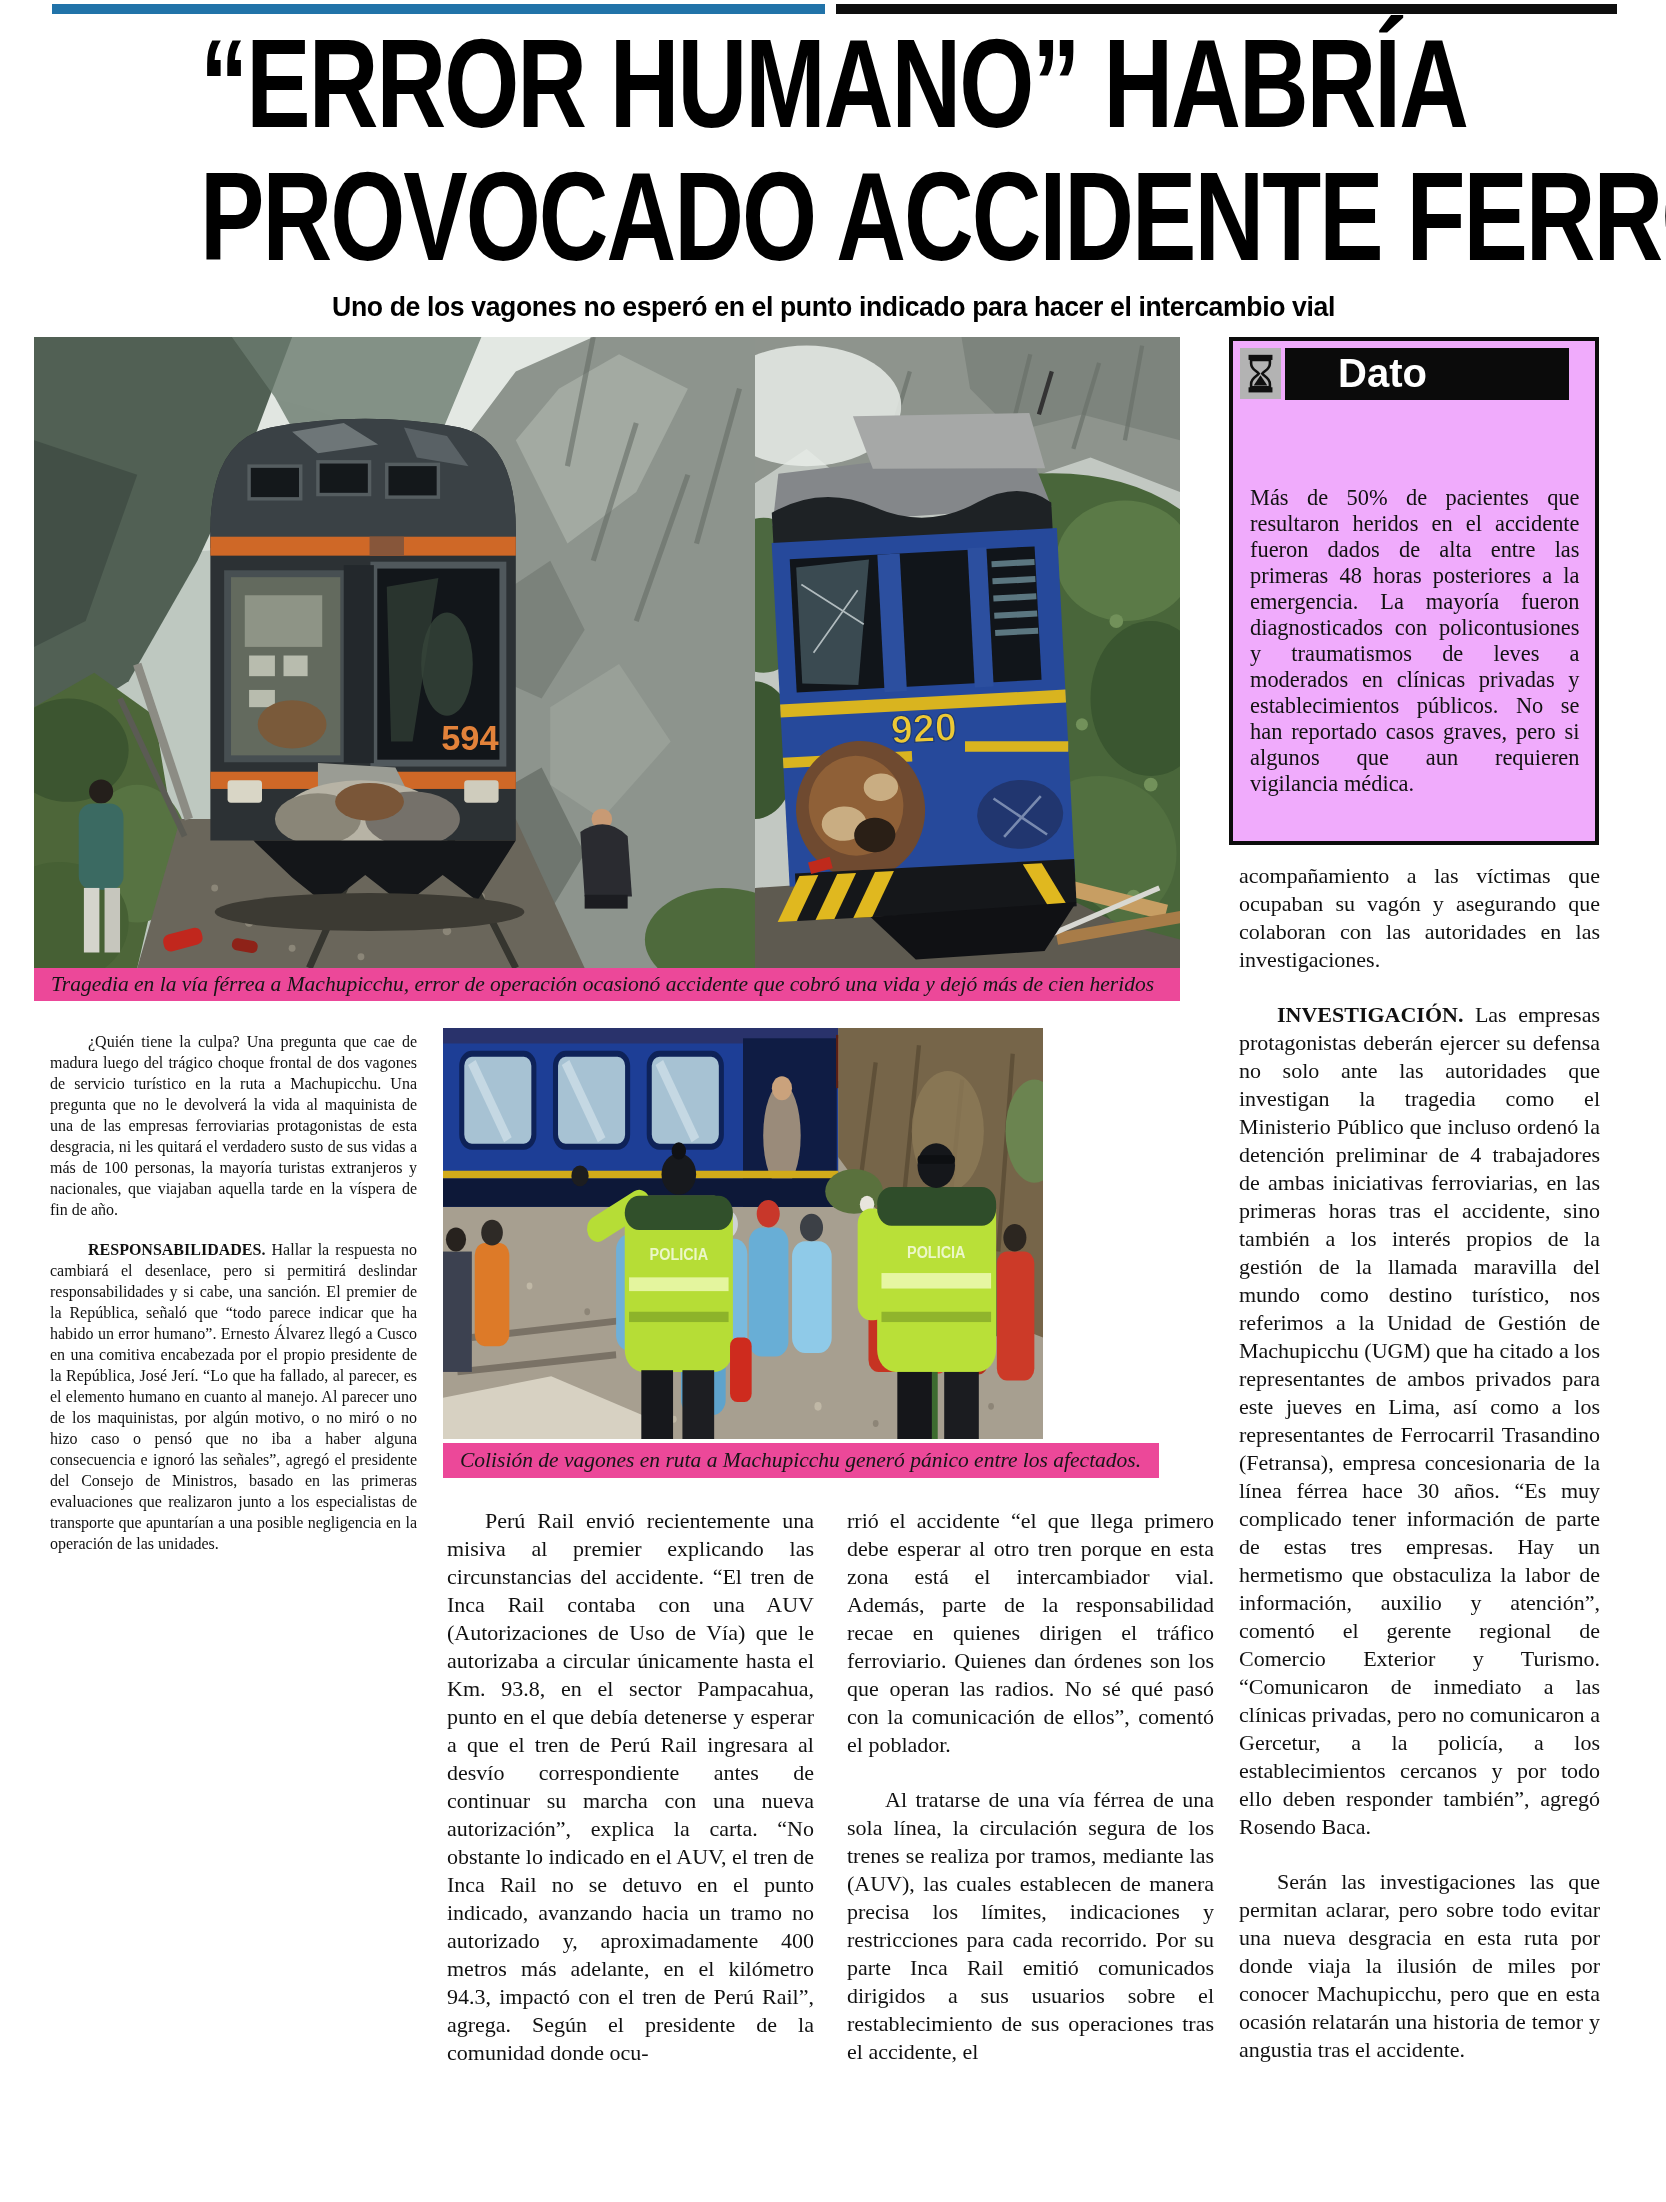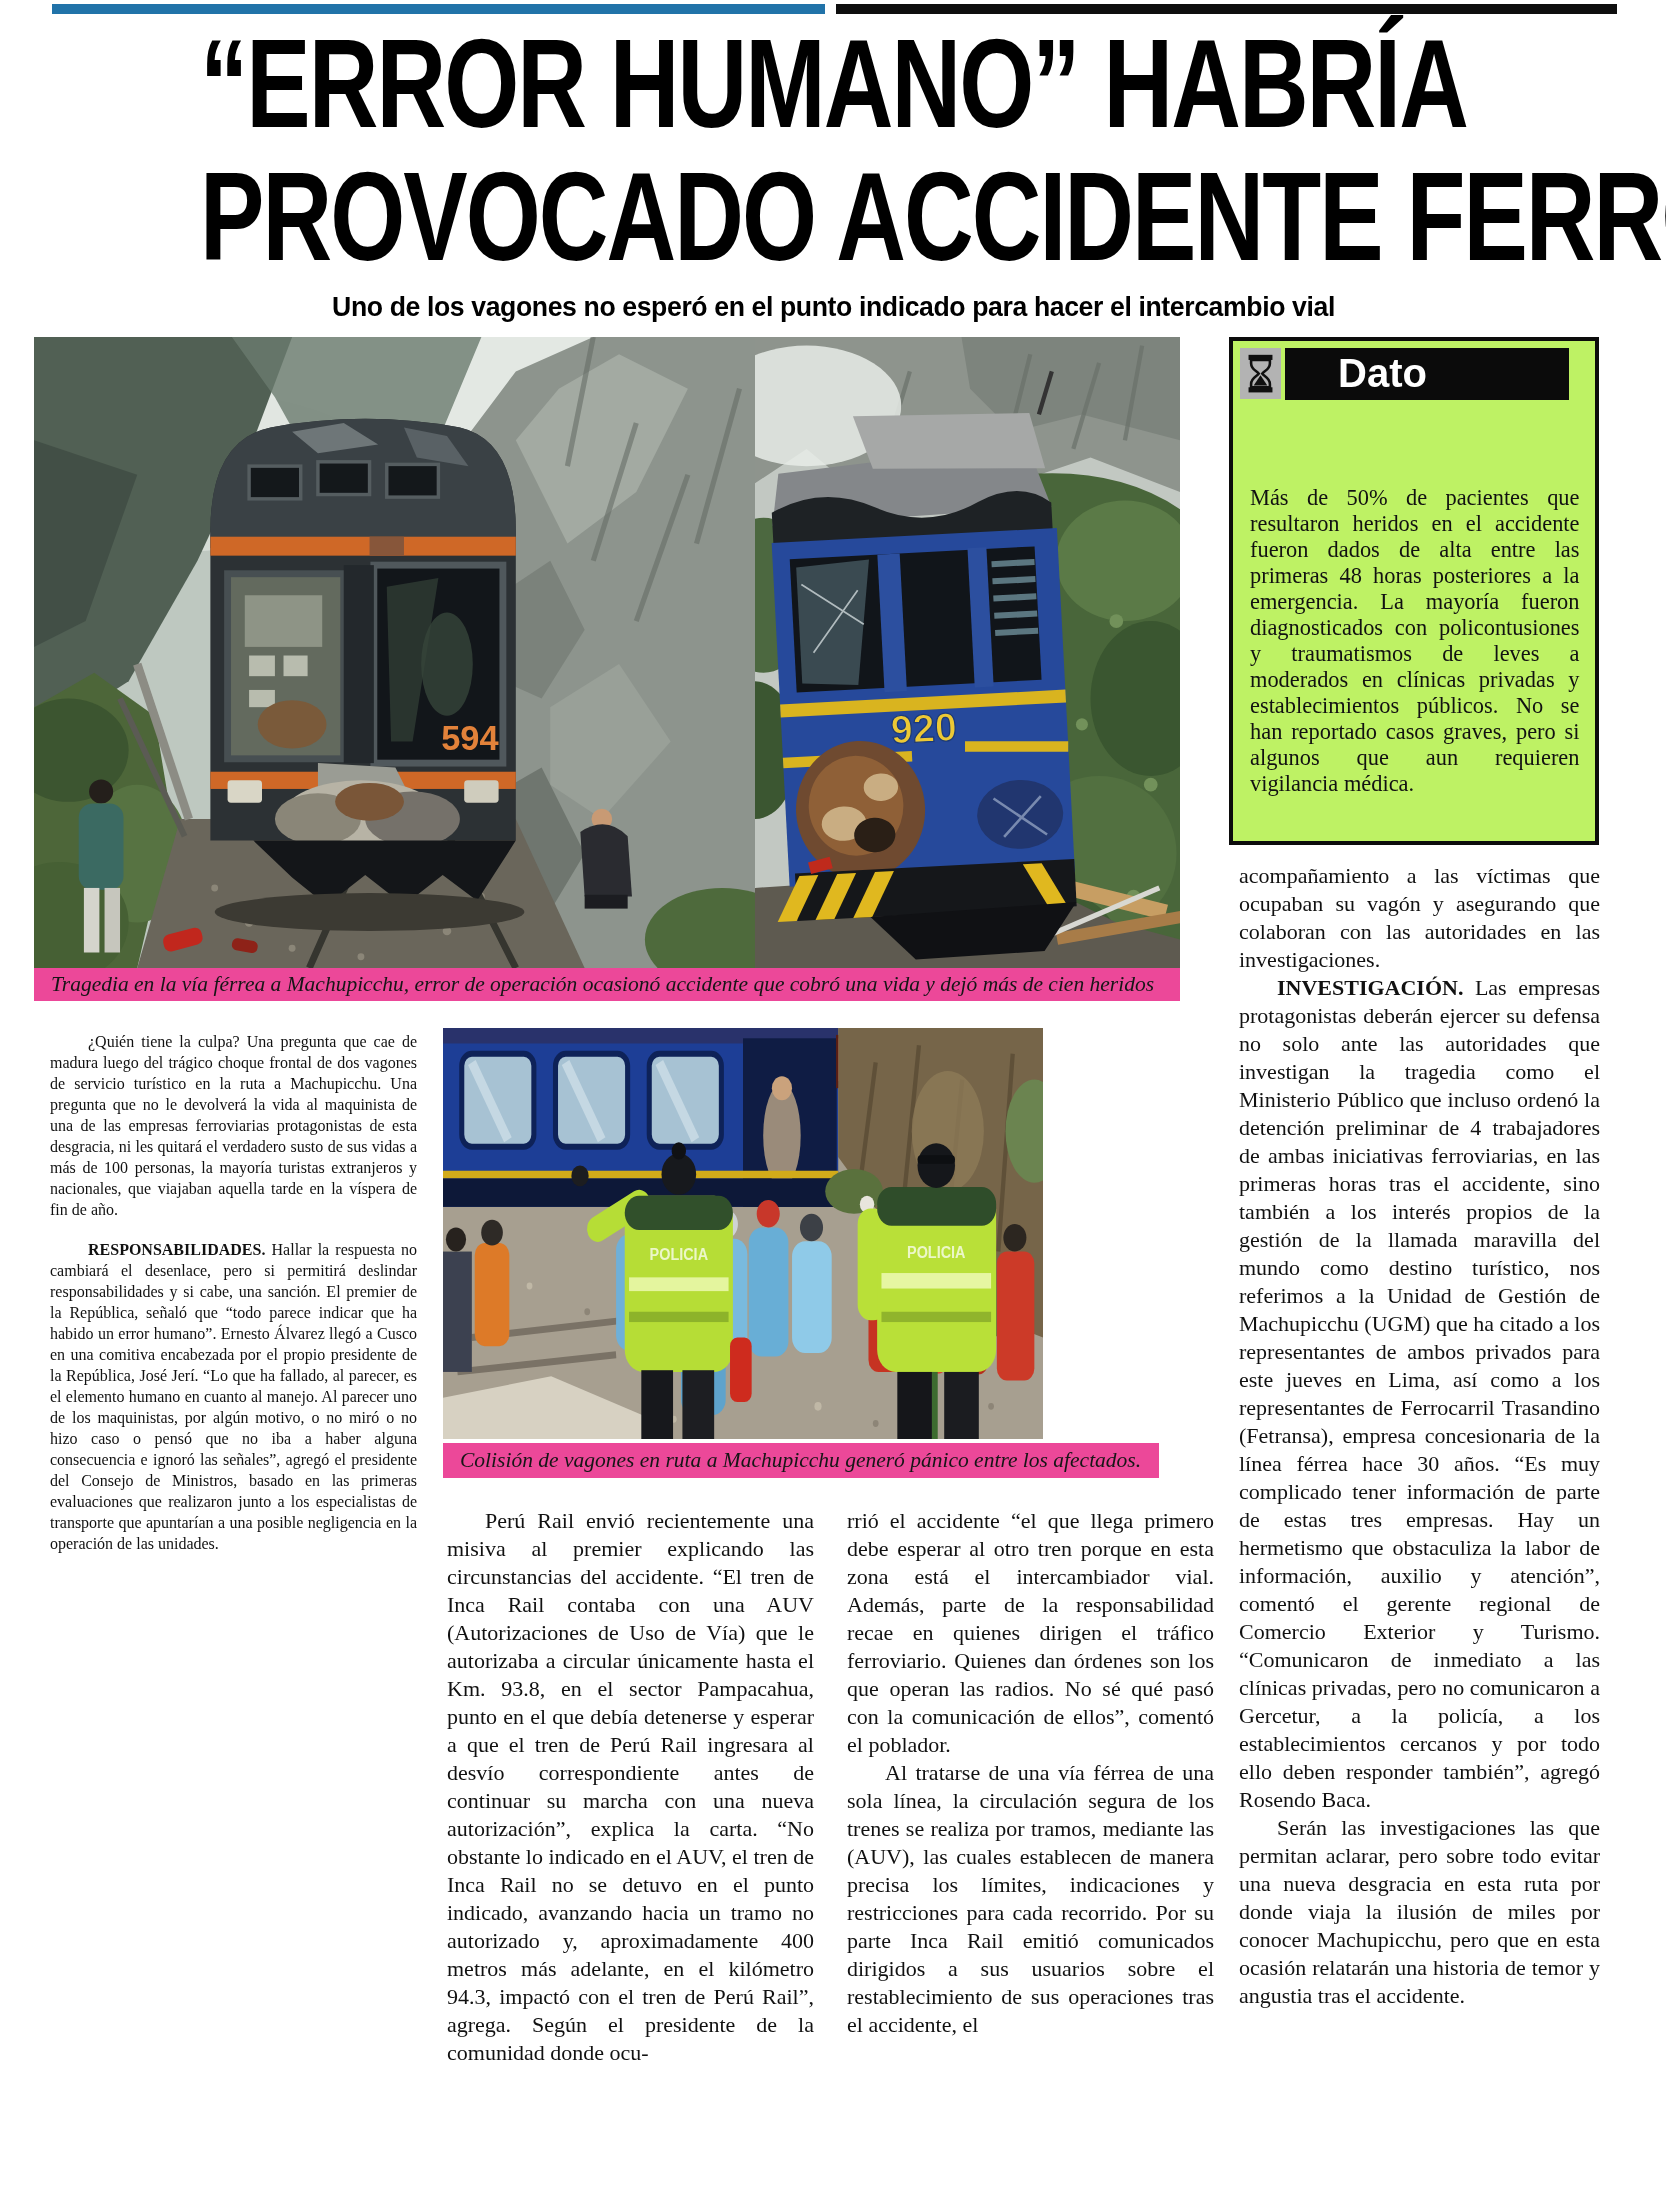--- a/index.html
+++ b/index.html
@@ -22,34 +22,34 @@
   .photo svg{display:block;width:100%;height:100%;}
   #photoL{left:34px;top:337px;width:721px;height:631px;}
   #photoR{left:755px;top:337px;width:425px;height:631px;}
   #photoM{left:443px;top:1028px;width:600px;height:411px;}
   .cap{background:#ec4899;font-style:italic;font-size:21.5px;color:#161616;
        font-family:"Liberation Serif",serif;box-sizing:border-box;padding:0 17px;}
   #cap1{left:34px;top:968px;width:1146px;height:33px;line-height:33px;}
   #cap2{left:443px;top:1443px;width:716px;height:35px;line-height:35px;}
   
   .dato{left:1229px;top:337px;width:370px;height:508px;border:4.3px solid #0c0c0c;
-        background:#bef264;box-sizing:border-box;}
+        background:#f0abfc;box-sizing:border-box;}
   .dato-icon{position:absolute;left:6.9px;top:6.9px;width:41px;height:52px;}
   .dato-bar{position:absolute;left:52px;top:6.9px;width:284px;height:52px;background:#0b0b0b;
             color:#fff;font-family:"Liberation Sans",sans-serif;font-weight:700;
             font-size:40px;line-height:50px;padding-left:53px;box-sizing:border-box;}
   .dato-body{position:absolute;left:17px;right:15.5px;top:100px;font-size:22.4px;line-height:26px;
              text-align:justify;margin-top:44px;}
   
   .col{position:absolute;text-align:justify;}
   .col p{margin:0;}
   #col1{left:50px;top:1031px;width:367px;font-size:16px;line-height:21px;}
   #col1 p + p{margin-top:19px;}
   .bodycol{font-size:22px;line-height:28px;}
-  .bodycol p + p{}
+  .bodycol p + p{margin-top:27px;}
   #col2{left:447px;top:1507px;width:367px;}
   #col3{left:847px;top:1507px;width:367px;}
   #col4{left:1239px;top:862px;width:361px;}
   .ind{text-indent:38px;}
   .lead{font-weight:700;}
 </style>
 </head>
 <body>
 
 <div class="page">

